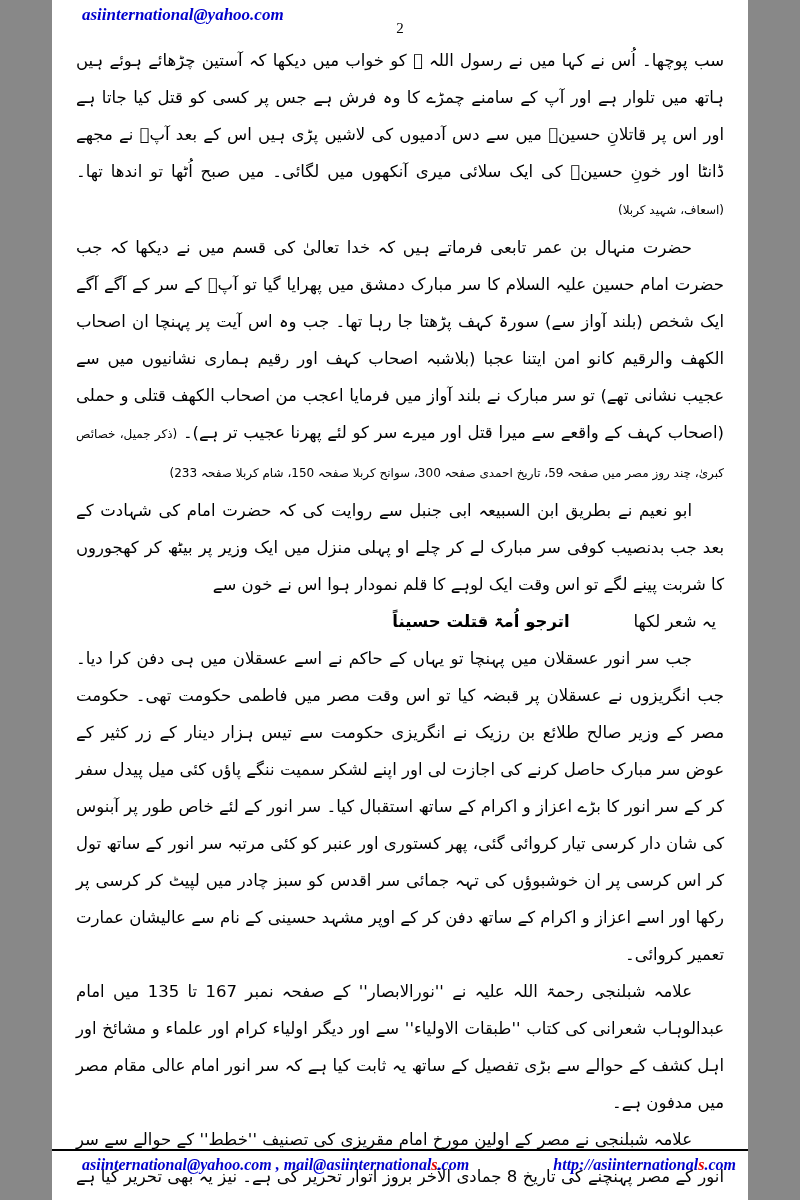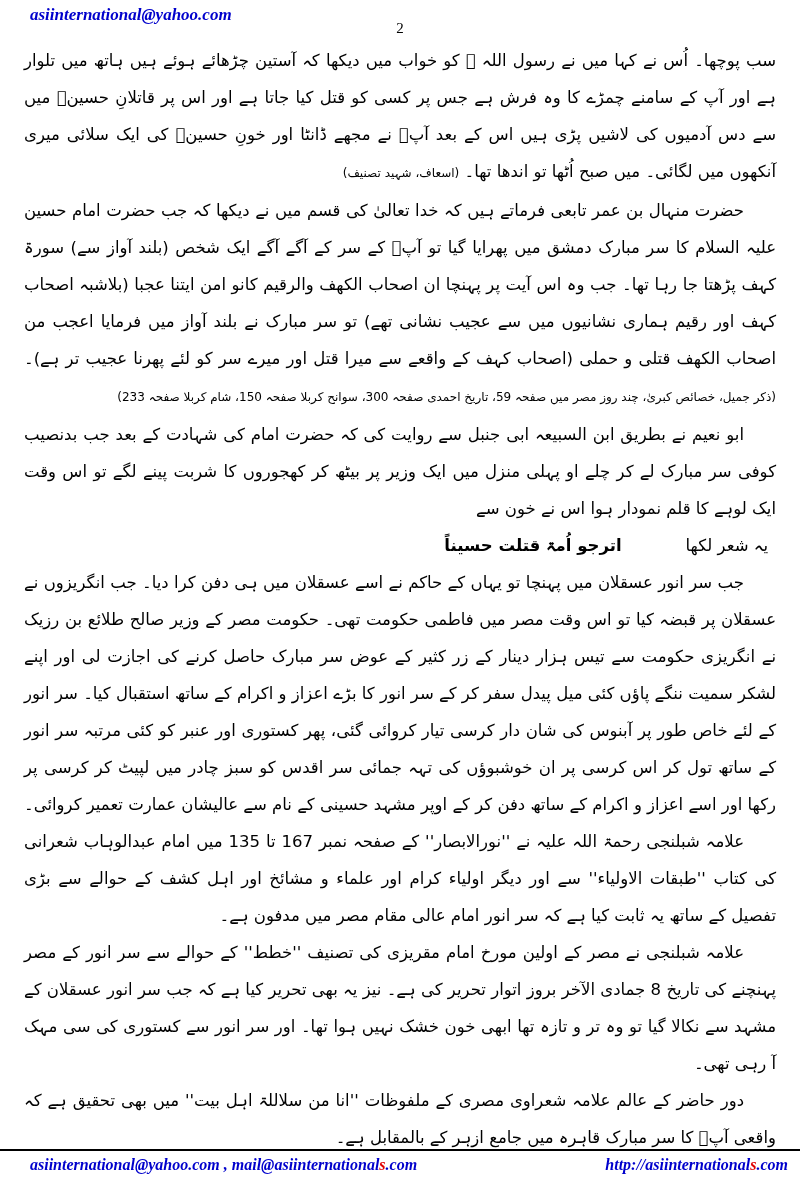--- a/index.html
+++ b/index.html
@@ -1,18 +1,18 @@
 <!DOCTYPE html>
 <html lang="ur"><head>
 <meta charset="utf-8">
 <style>
   html,body { margin:0; padding:0; background:#888; }
   .page {
     position:relative;
-    width:800px; height:1200px;
+    width:696px; height:1200px;
     margin:0 auto;
     background:#ffffff;
     color:#000;
     font-family:"Liberation Serif", serif;
     overflow:hidden;
   }
   .header-email {
     position:absolute; top:5px; left:30px;
     color:#0000cc; font-style:italic; font-weight:bold;
     font-size:17px; font-family:"Liberation Serif", serif;
@@ -51,21 +51,21 @@
 </head>
 <body>
 
 <div class="page">
 
   <span class="header-email">asiinternational@yahoo.com</span>
   <div class="page-num">2</div>
 
   <div class="doc-body">
 
-    <p><span>سب پوچھا۔ اُس نے کہا میں نے رسول اللہ ﷺ کو خواب میں دیکھا کہ آستین چڑھائے ہوئے ہیں ہاتھ میں تلوار ہے اور آپ کے سامنے چمڑے کا وہ فرش ہے جس پر کسی کو قتل کیا جاتا ہے اور اس پر قاتلانِ حسینؑ میں سے دس آدمیوں کی لاشیں پڑی ہیں اس کے بعد آپؑ نے مجھے ڈانٹا اور خونِ حسینؑ کی ایک سلائی میری آنکھوں میں لگائی۔ میں صبح اُٹھا تو اندھا تھا۔</span> <span class="cite">(اسعاف، شہید تصنیف)</span></p>
+    <p><span>سب پوچھا۔ اُس نے کہا میں نے رسول اللہ ﷺ کو خواب میں دیکھا کہ آستین چڑھائے ہوئے ہیں ہاتھ میں تلوار ہے اور آپ کے سامنے چمڑے کا وہ فرش ہے جس پر کسی کو قتل کیا جاتا ہے اور اس پر قاتلانِ حسینؑ میں سے دس آدمیوں کی لاشیں پڑی ہیں اس کے بعد آپؑ نے مجھے ڈانٹا اور خونِ حسینؑ کی ایک سلائی میری آنکھوں میں لگائی۔ میں صبح اُٹھا تو اندھا تھا۔</span> <span class="cite">(اسعاف، شہید کربلا)</span></p>
 
     <p class="indent"><span>حضرت منہال بن عمر تابعی فرماتے ہیں کہ خدا تعالیٰ کی قسم میں نے دیکھا کہ جب حضرت امام حسین علیہ السلام کا سر مبارک دمشق میں پھرایا گیا تو آپؑ کے سر کے آگے آگے ایک شخص (بلند آواز سے) سورۃ کہف پڑھتا جا رہا تھا۔ جب وہ اس آیت پر پہنچا ان اصحاب الکھف والرقیم کانو امن ایتنا عجبا (بلاشبہ اصحاب کہف اور رقیم ہماری نشانیوں میں سے عجیب نشانی تھے) تو سر مبارک نے بلند آواز میں فرمایا اعجب من اصحاب الکھف قتلی و حملی (اصحاب کہف کے واقعے سے میرا قتل اور میرے سر کو لئے پھرنا عجیب تر ہے)۔</span> <span class="cite">(ذکر جمیل، خصائص کبریٰ، چند روز مصر میں صفحہ 59، تاریخ احمدی صفحہ 300، سوانح کربلا صفحہ 150، شام کربلا صفحہ 233)</span></p>
 
     <p class="indent">ابو نعیم نے بطریق ابن السبیعہ ابی جنبل سے روایت کی کہ حضرت امام کی شہادت کے بعد جب بدنصیب کوفی سر مبارک لے کر چلے او پہلی منزل میں ایک وزیر پر بیٹھ کر کھجوروں کا شربت پینے لگے تو اس وقت ایک لوہے کا قلم نمودار ہوا اس نے خون سے</p>
 
     <div class="verse-row">
       <span>یہ شعر لکھا</span>
       <span class="verse">اترجو اُمۃ قتلت حسیناً</span>
     </div>
 

